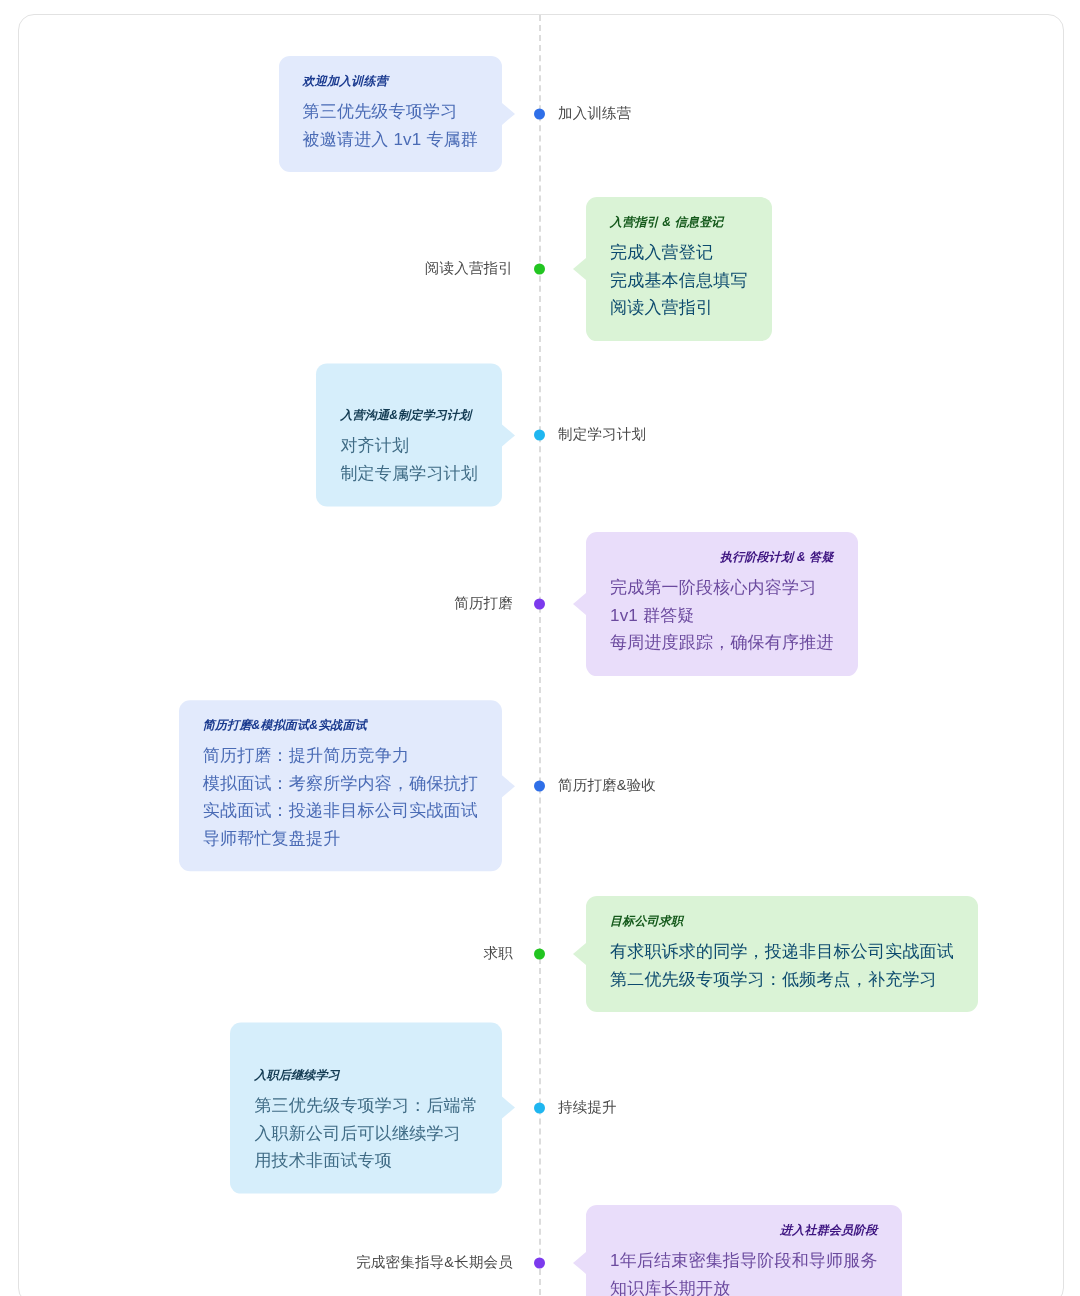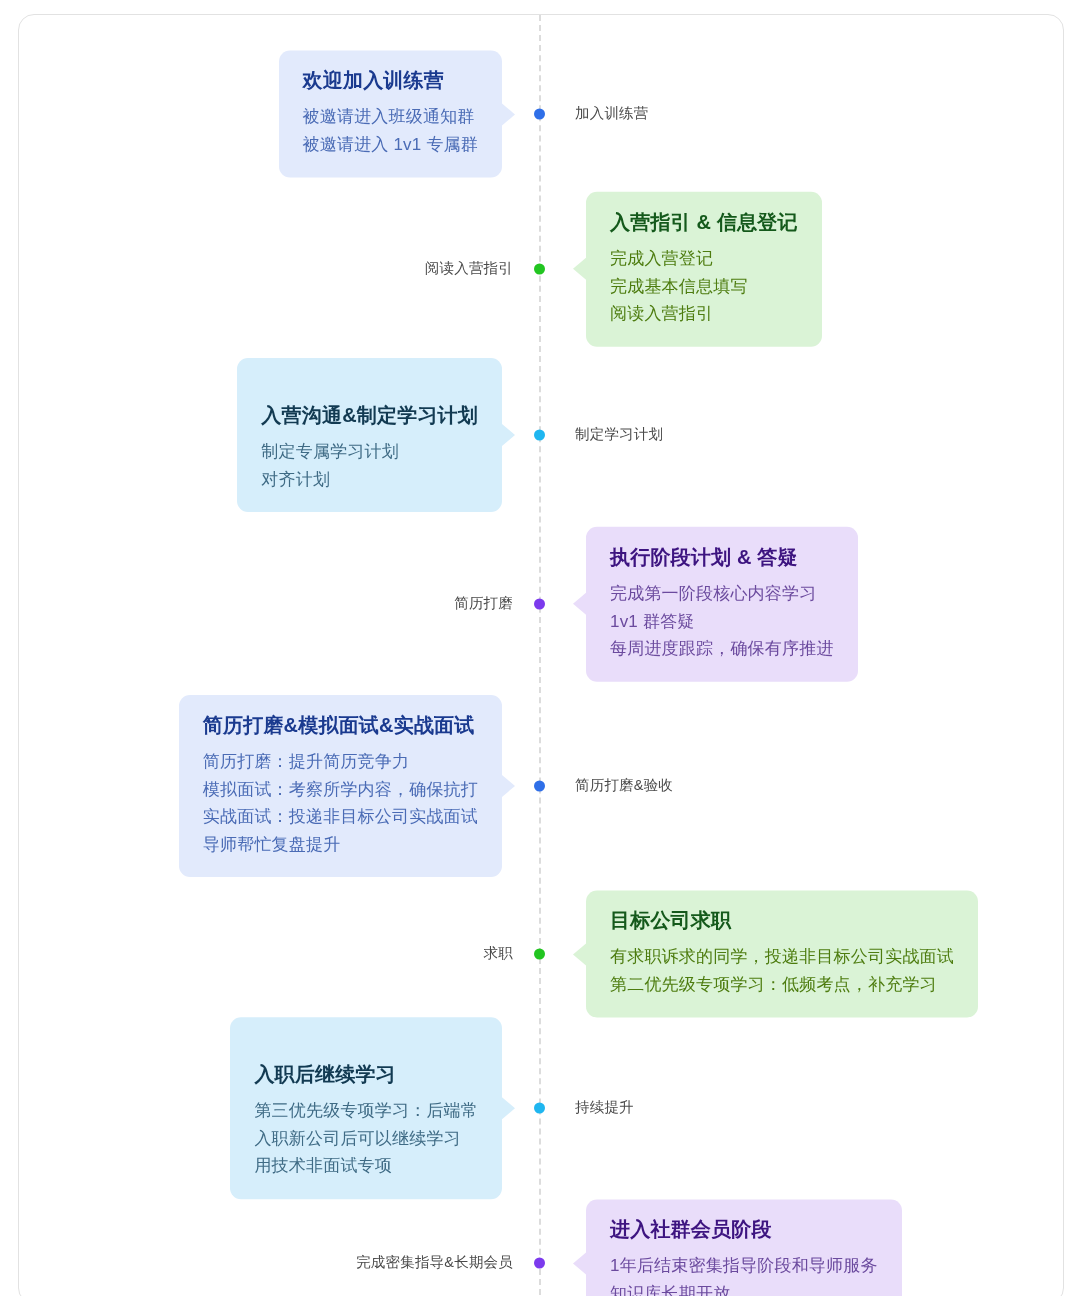--- a/index.html
+++ b/index.html
@@ -56,21 +56,21 @@
   .side-label {
     position: absolute;
     font-size: 14.5px;
     color: #4a4a4a;
     letter-spacing: 0.2px;
     white-space: nowrap;
     transform: translateY(-50%);
     line-height: 1.2;
   }
   .side-label.left  { right: 552px; text-align: right; }
-  .side-label.right { left: 556px;  text-align: left;  }
+  .side-label.right { left: 539px;  text-align: left;  }
 
   
   .card {
     position: absolute;
     border-radius: 11px;
     padding: 17px 24px 19px 24px;
     transform: translateY(-50%);
   }
   .card.to-left  { right: 563px; }   
   .card.to-right { left: 567px; }    
@@ -82,93 +82,94 @@
     width: 0;
     height: 0;
     margin-top: -11px;
     border-top: 11px solid transparent;
     border-bottom: 11px solid transparent;
   }
   .card.to-left  .tail { right: -13px; border-left-width: 13px;  border-left-style: solid; }
   .card.to-right .tail { left: -13px;  border-right-width: 13px; border-right-style: solid; }
 
   .card h3 {
-    font-size: 20px;
+    font-size: 12px;
     font-weight: bold;
     line-height: 1.35;
     margin-bottom: 9px;
     letter-spacing: 0.2px;
+    font-style: italic;
   }
   .card p {
     font-size: 17px;
     font-weight: normal;
     line-height: 1.62;
     letter-spacing: 0.2px;
     white-space: nowrap;
   }
 
   
   .t-blue            { background: #e2eafc; }
   .t-blue .tail      { border-left-color: #e2eafc; border-right-color: #e2eafc; }
   .t-blue h3         { color: #1a3a8f; }
   .t-blue p          { color: #4a6bb5; }
 
   
   .t-green           { background: #daf3d6; }
   .t-green .tail     { border-left-color: #daf3d6; border-right-color: #daf3d6; }
   .t-green h3        { color: #14591b; }
-  .t-green p         { color: #4d7c0f; }
+  .t-green p         { color: #0c4a6e; }
 
   
   .t-cyan            { background: #d6eefb; }
   .t-cyan .tail      { border-left-color: #d6eefb; border-right-color: #d6eefb; }
   .t-cyan h3         { color: #123a52; margin-top: 27px; }
   .t-cyan p          { color: #3f6b85; }
 
   
   .t-purple          { background: #e9ddfa; }
   .t-purple .tail    { border-left-color: #e9ddfa; border-right-color: #e9ddfa; }
-  .t-purple h3       { color: #3d1480; }
+  .t-purple h3       { color: #3d1480; text-align: right; }
   .t-purple p        { color: #6b4a9e; }
 </style>
 </head>
 <body>
 
 <div id="canvas">
   <div id="axis"></div>
   <div id="steps-root">
       <div class="row" style="top: 99px;">
         <div class="dot" style="background: rgb(47, 111, 232);"></div>
         <div class="side-label right">加入训练营</div>
         <div class="card t-blue to-left">
           <div class="tail"></div>
           <h3>欢迎加入训练营</h3>
-          <p>被邀请进入班级通知群</p>
+          <p>第三优先级专项学习</p>
           <p>被邀请进入 1v1 专属群</p>
         </div>
       </div>
       <div class="row" style="top: 254px;">
         <div class="dot" style="background: rgb(34, 197, 33);"></div>
         <div class="side-label left">阅读入营指引</div>
         <div class="card t-green to-right">
           <div class="tail"></div>
           <h3>入营指引 &amp; 信息登记</h3>
           <p>完成入营登记</p>
           <p>完成基本信息填写</p>
           <p>阅读入营指引</p>
         </div>
       </div>
       <div class="row" style="top: 420px;">
         <div class="dot" style="background: rgb(31, 182, 240);"></div>
         <div class="side-label right">制定学习计划</div>
         <div class="card t-cyan to-left">
           <div class="tail"></div>
           <h3>入营沟通&amp;制定学习计划</h3>
+          <p>对齐计划</p>
           <p>制定专属学习计划</p>
-          <p>对齐计划</p>
         </div>
       </div>
       <div class="row" style="top: 589px;">
         <div class="dot" style="background: rgb(124, 58, 237);"></div>
         <div class="side-label left">简历打磨</div>
         <div class="card t-purple to-right">
           <div class="tail"></div>
           <h3>执行阶段计划 &amp; 答疑</h3>
           <p>完成第一阶段核心内容学习</p>
           <p>1v1 群答疑</p>

